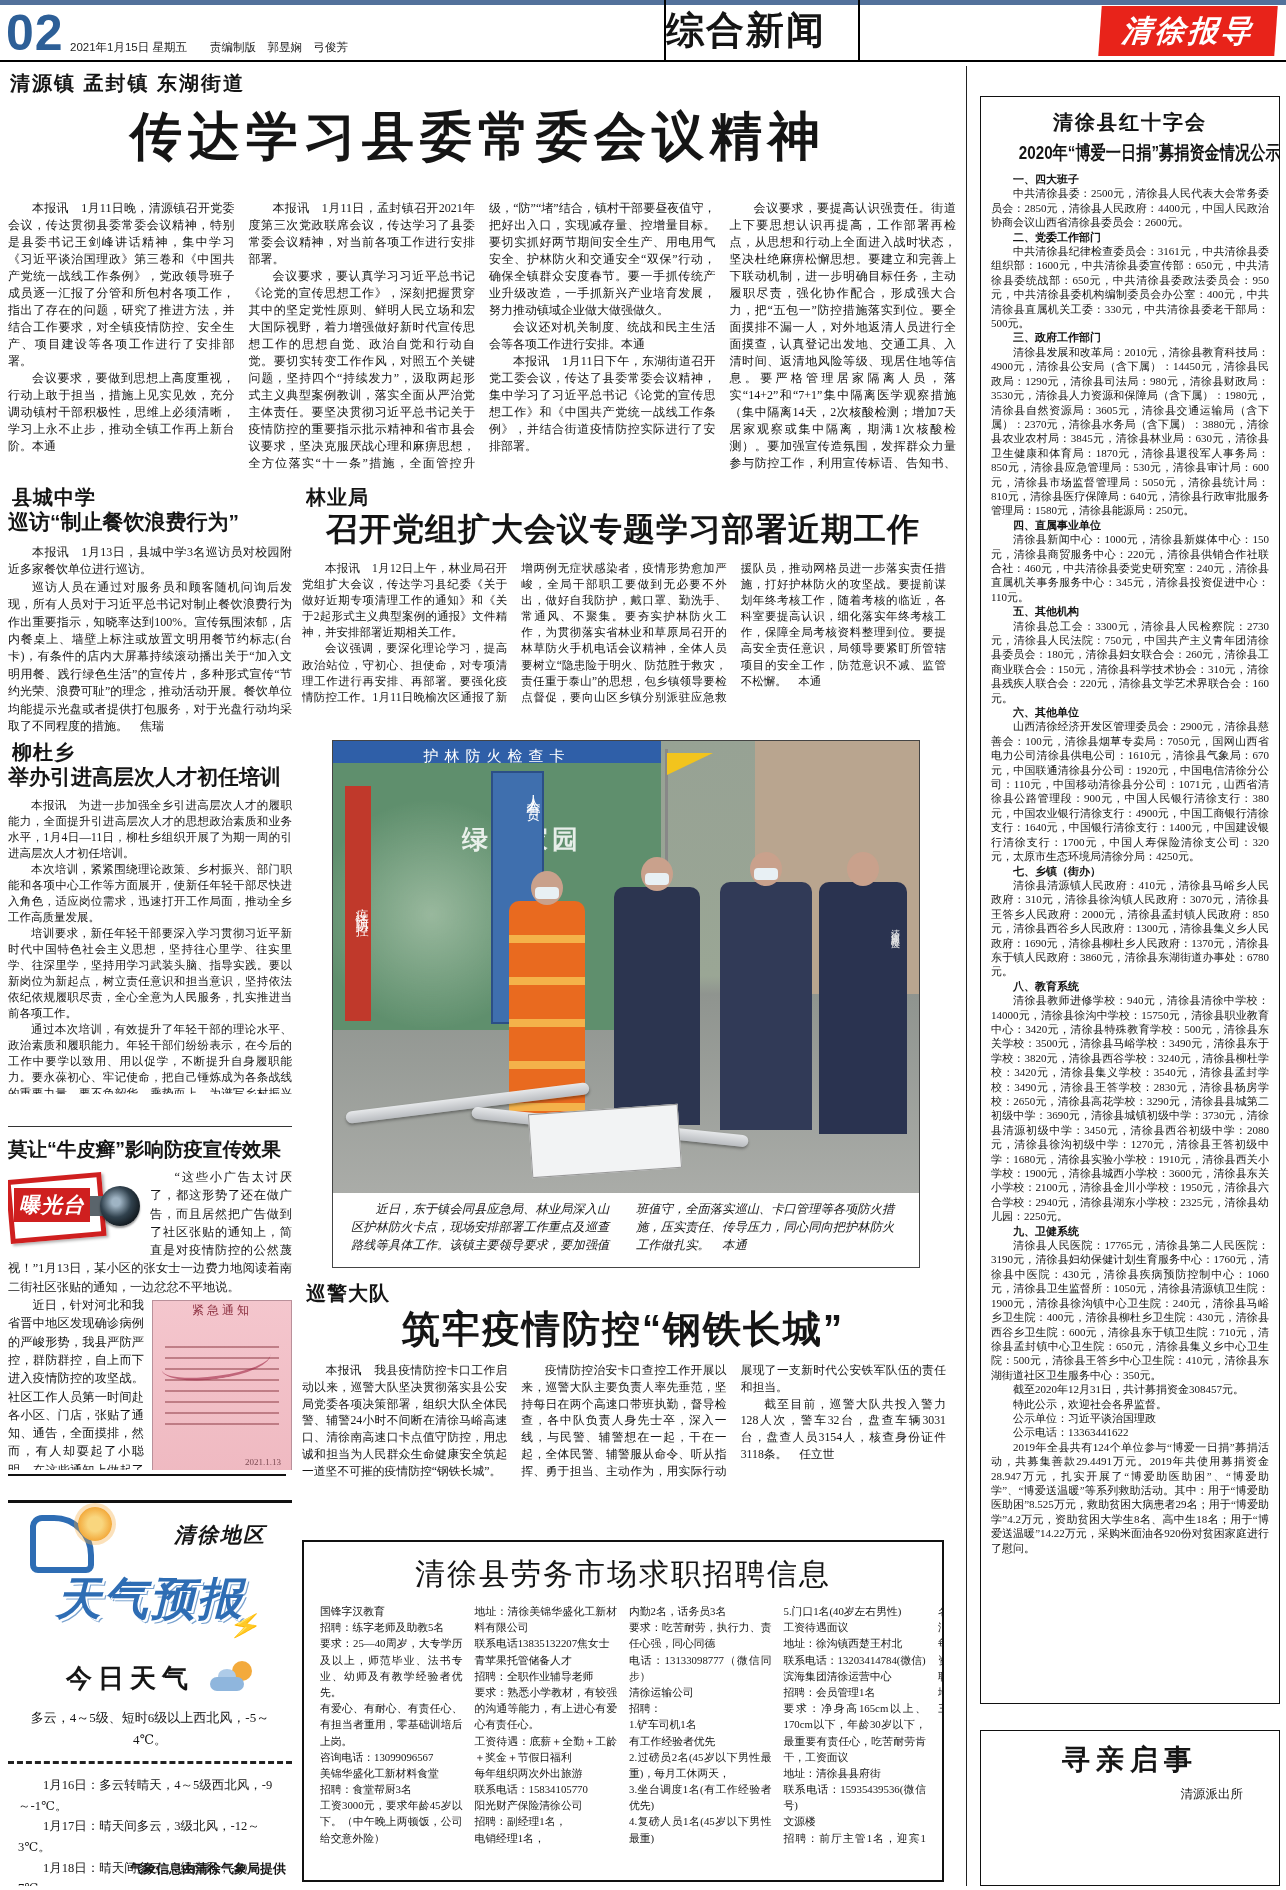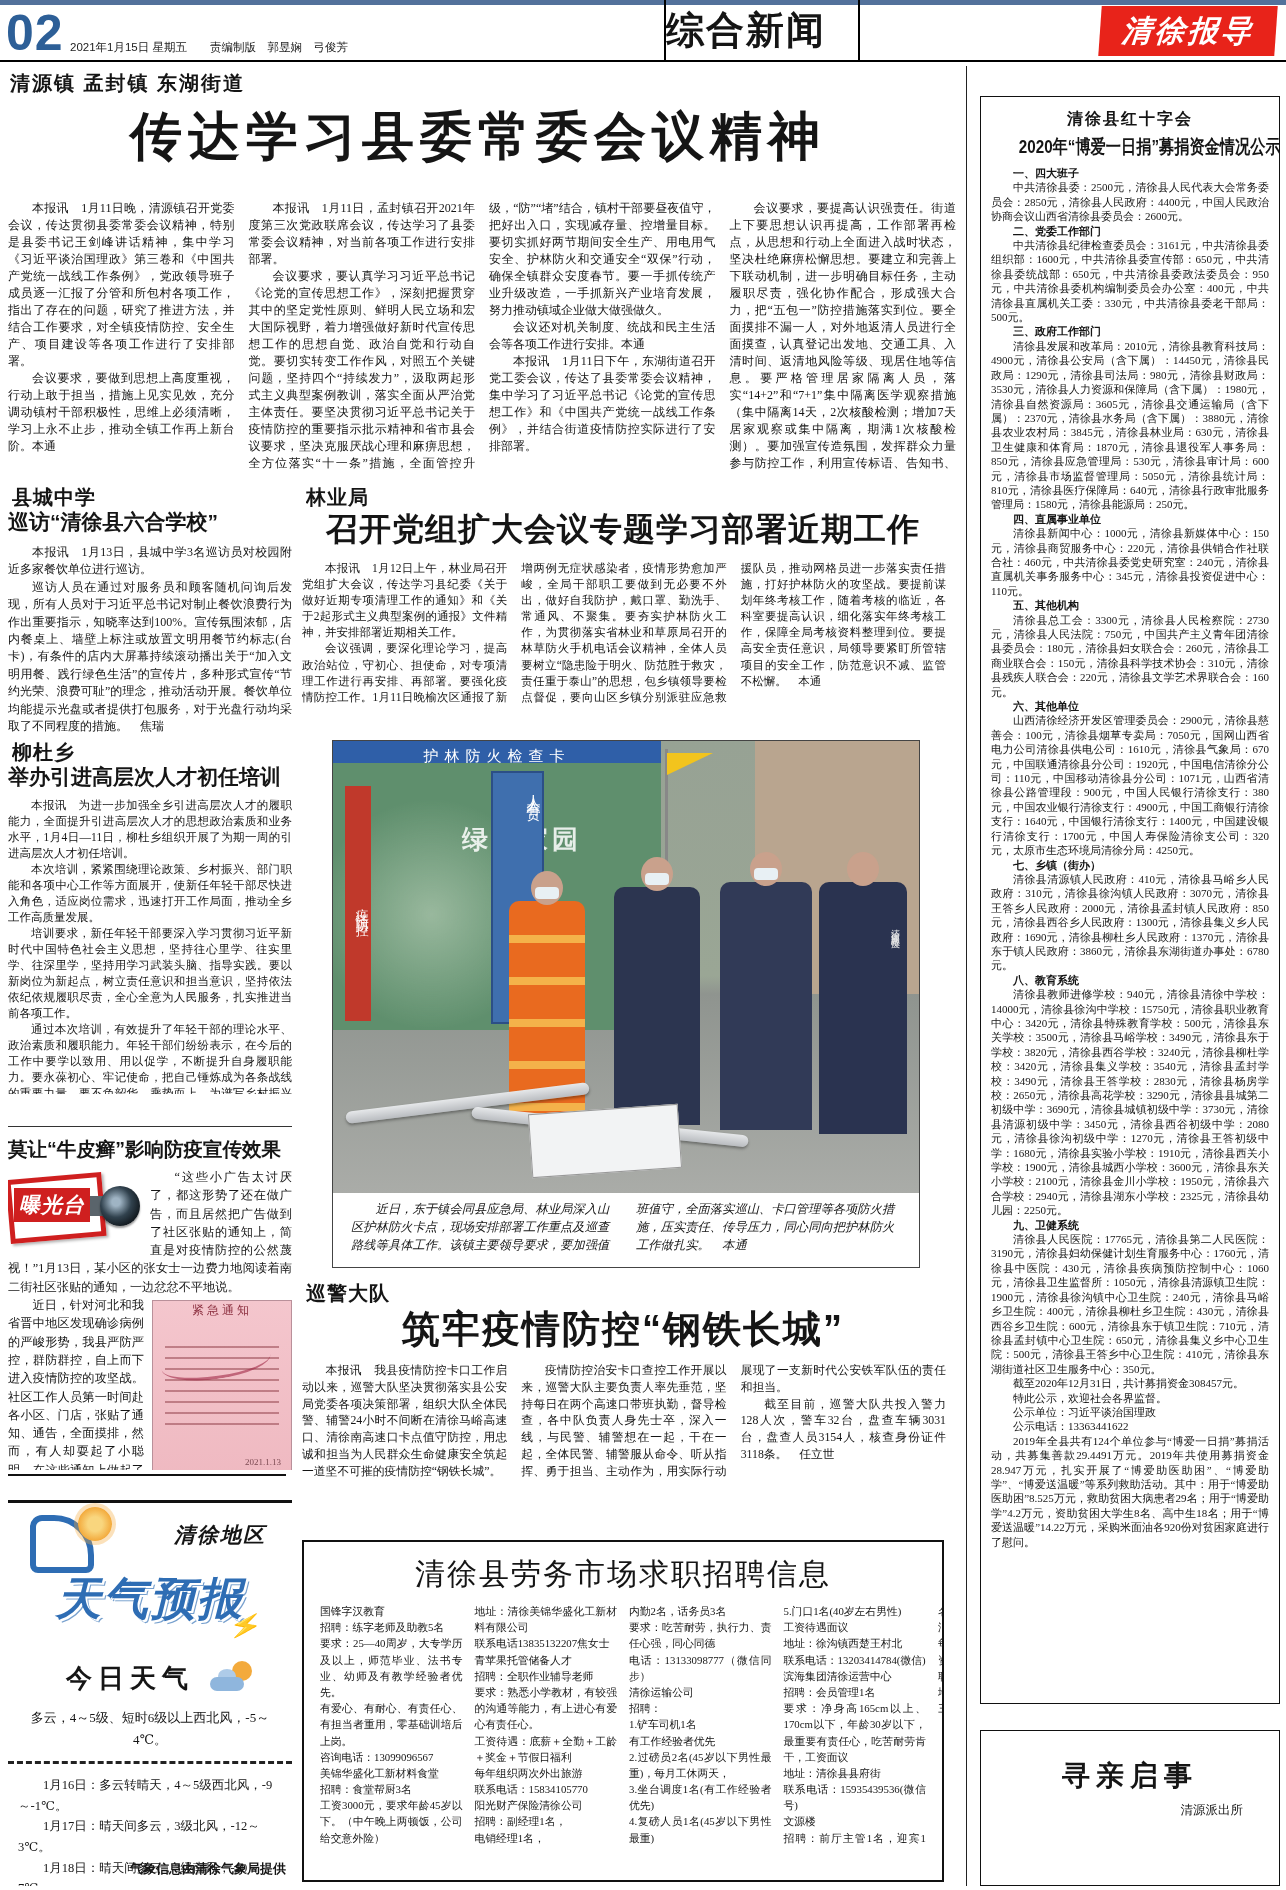--- a/index.html
+++ b/index.html
@@ -139,29 +139,29 @@
   .w-divider { position:absolute; left:0; top:258px; width:284px; border-top:3px dashed #222; }
   .w-forecast { position:absolute; left:10px; top:272px; width:266px; font-size:12.5px; line-height:1.65; }
   .w-forecast div { text-indent:2em; }
   .w-credit { position:absolute; right:6px; bottom:8px; font-size:13px; font-weight:bold;
               font-family:"Liberation Sans","DejaVu Sans",sans-serif; }
 
   .vdivider { left:966px; top:66px; width:1px; height:1820px; background:#222; }
 
   
   .redcross { left:980px; top:96px; width:300px; height:1608px; border:1.5px solid #111; padding:8px 10px; }
-  .rc-title1 { text-align:center; font-size:16px; font-weight:bold; letter-spacing:2px; margin-top:4px; }
+  .rc-title1 { text-align:center; font-size:20px; font-weight:bold; letter-spacing:2px; margin-top:4px; }
   .rc-title2 { text-align:center; font-size:19px; font-weight:bold; white-space:nowrap;
                transform:scaleX(.8); transform-origin:center; margin:4px 0 6px 0; }
   .rc-body { font-size:11px; line-height:1.31; text-align:justify; }
   .rc-h { font-weight:bold; text-indent:2em; }
   .rc-t { text-indent:2em; }
 
   
-  .seek { left:980px; top:1730px; width:300px; height:156px; border:1.5px solid #111; padding:24px 14px; }
+  .seek { left:980px; top:1730px; width:300px; height:156px; border:1.5px solid #111; padding:8px 14px; }
   .seek-title { text-align:center; font-size:28px; font-weight:bold; letter-spacing:6px; margin:2px 0 6px 0; }
   .seek-body { font-size:12px; line-height:1.45; text-indent:2em; text-align:justify; }
   .seek-sig { text-align:right; font-size:12.5px; padding-right:22px; line-height:1.5; }
 </style>
 </head>
 <body>
 
 <div class="page">
 
   <div class="abs topbar"></div>
@@ -177,21 +177,21 @@
     <p>本报讯　1月11日晚，清源镇召开党委会议，传达贯彻县委常委会议精神，特别是县委书记王剑峰讲话精神，集中学习《习近平谈治国理政》第三卷和《中国共产党统一战线工作条例》，党政领导班子成员逐一汇报了分管和所包村各项工作，指出了存在的问题，研究了推进方法，并结合工作要求，对全镇疫情防控、安全生产、项目建设等各项工作进行了安排部署。</p>
     <p>会议要求，要做到思想上高度重视，行动上敢于担当，措施上见实见效，充分调动镇村干部积极性，思维上必须清晰，学习上永不止步，推动全镇工作再上新台阶。本通</p>
     <p>本报讯　1月11日，孟封镇召开2021年度第三次党政联席会议，传达学习了县委常委会议精神，对当前各项工作进行安排部署。</p>
     <p>会议要求，要认真学习习近平总书记《论党的宣传思想工作》，深刻把握贯穿其中的坚定党性原则、鲜明人民立场和宏大国际视野，着力增强做好新时代宣传思想工作的思想自觉、政治自觉和行动自觉。要切实转变工作作风，对照五个关键问题，坚持四个“持续发力”，汲取两起形式主义典型案例教训，落实全面从严治党主体责任。要坚决贯彻习近平总书记关于疫情防控的重要指示批示精神和省市县会议要求，坚决克服厌战心理和麻痹思想，全方位落实“十一条”措施，全面管控升级，“防”“堵”结合，镇村干部要昼夜值守，把好出入口，实现减存量、控增量目标。要切实抓好两节期间安全生产、用电用气安全、护林防火和交通安全“双保”行动，确保全镇群众安度春节。要一手抓传统产业升级改造，一手抓新兴产业培育发展，努力推动镇域企业做大做强做久。</p>
     <p>会议还对机关制度、统战和民主生活会等各项工作进行安排。本通</p>
     <p>本报讯　1月11日下午，东湖街道召开党工委会议，传达了县委常委会议精神，集中学习了习近平总书记《论党的宣传思想工作》和《中国共产党统一战线工作条例》，并结合街道疫情防控实际进行了安排部署。</p>
     <p>会议要求，要提高认识强责任。街道上下要思想认识再提高，工作部署再检点，从思想和行动上全面进入战时状态，坚决杜绝麻痹松懈思想。要建立和完善上下联动机制，进一步明确目标任务，主动履职尽责，强化协作配合，形成强大合力，把“五包一”防控措施落实到位。要全面摸排不漏一人，对外地返清人员进行全面摸查，认真登记出发地、交通工具、入清时间、返清地风险等级、现居住地等信息。要严格管理居家隔离人员，落实“14+2”和“7+1”集中隔离医学观察措施（集中隔离14天，2次核酸检测；增加7天居家观察或集中隔离，期满1次核酸检测）。要加强宣传造氛围，发挥群众力量参与防控工作，利用宣传标语、告知书、流动音响、流动宣传车、微信群等多种形式提醒广大群众做好日常防护，引导教育居民戴口罩、勤洗手、不聚集、不扎堆，最大范围减少人员流动，防止聚集性疫情发生。要落实措施抓管控，加强对超市、饭店、网吧、电影院及人口流动密集场所的管控，落实单位主体防控责任，以更高的标准、更严的要求、更实的措施，筑牢街道疫情防控安全防线。　庞娜</p>
   </div>
 
   <div class="abs cs-kicker kicker sans">县城中学</div>
-  <div class="abs cs-headline headline2 sans">巡访“清徐县六合学校”</div>
+  <div class="abs cs-headline headline2 sans">巡访“制止餐饮浪费行为”</div>
   <div class="abs cs-body jus body">
     <p>本报讯　1月13日，县城中学3名巡访员对校园附近多家餐饮单位进行巡访。</p>
     <p>巡访人员在通过对服务员和顾客随机问询后发现，所有人员对于习近平总书记对制止餐饮浪费行为作出重要指示，知晓率达到100%。宣传氛围浓郁，店内餐桌上、墙壁上标注或放置文明用餐节约标志(台卡)，有条件的店内大屏幕持续滚动播出关于“加入文明用餐、践行绿色生活”的宣传片，多种形式宣传“节约光荣、浪费可耻”的理念，推动活动开展。餐饮单位均能提示光盘或者提供打包服务，对于光盘行动均采取了不同程度的措施。　焦瑞</p>
   </div>
 
   <div class="abs fo-kicker kicker sans">林业局</div>
   <div class="abs fo-headline headline2 sans">召开党组扩大会议专题学习部署近期工作</div>
   <div class="abs fo-body jus body">
     <p>本报讯　1月12日上午，林业局召开党组扩大会议，传达学习县纪委《关于做好近期专项清理工作的通知》和《关于2起形式主义典型案例的通报》文件精神，并安排部署近期相关工作。</p>
     <p>会议强调，要深化理论学习，提高政治站位，守初心、担使命，对专项清理工作进行再安排、再部署。要强化疫情防控工作。1月11日晚榆次区通报了新增两例无症状感染者，疫情形势愈加严峻，全局干部职工要做到无必要不外出，做好自我防护，戴口罩、勤洗手、常通风、不聚集。要夯实护林防火工作，为贯彻落实省林业和草原局召开的林草防火手机电话会议精神，全体人员要树立“隐患险于明火、防范胜于救灾，责任重于泰山”的思想，包乡镇领导要检点督促，要向山区乡镇分别派驻应急救援队员，推动网格员进一步落实责任措施，打好护林防火的攻坚战。要提前谋划年终考核工作，随着考核的临近，各科室要提高认识，细化落实年终考核工作，保障全局考核资料整理到位。要提高安全责任意识，局领导要紧盯所管辖项目的安全工作，防范意识不减、监管不松懈。　本通</p>

